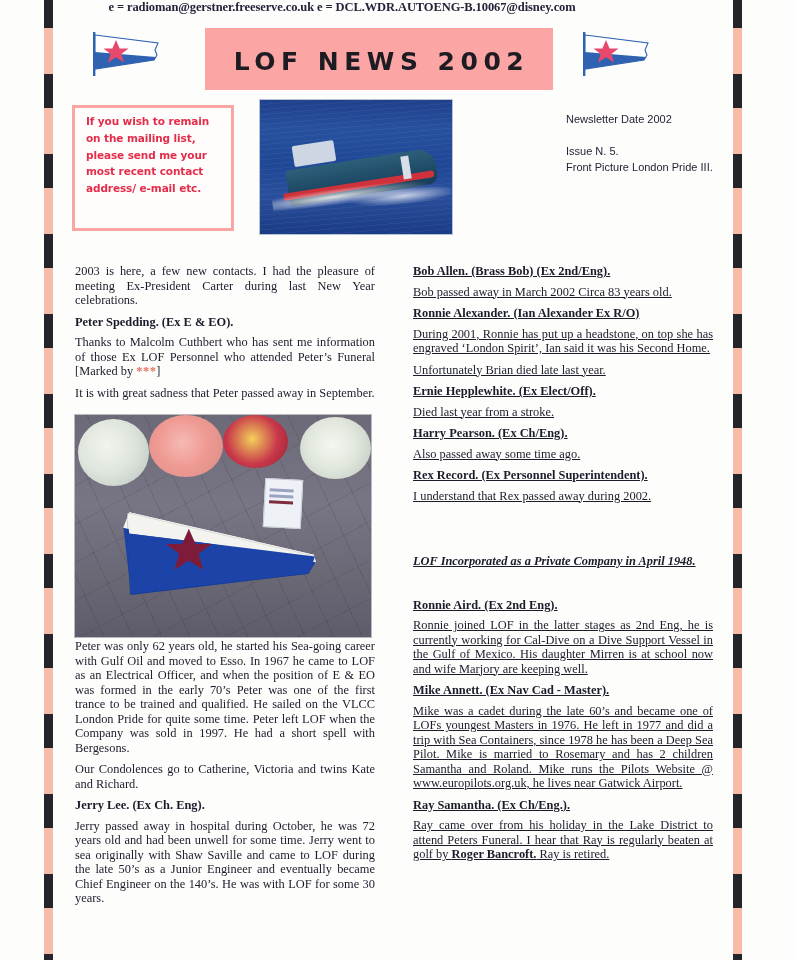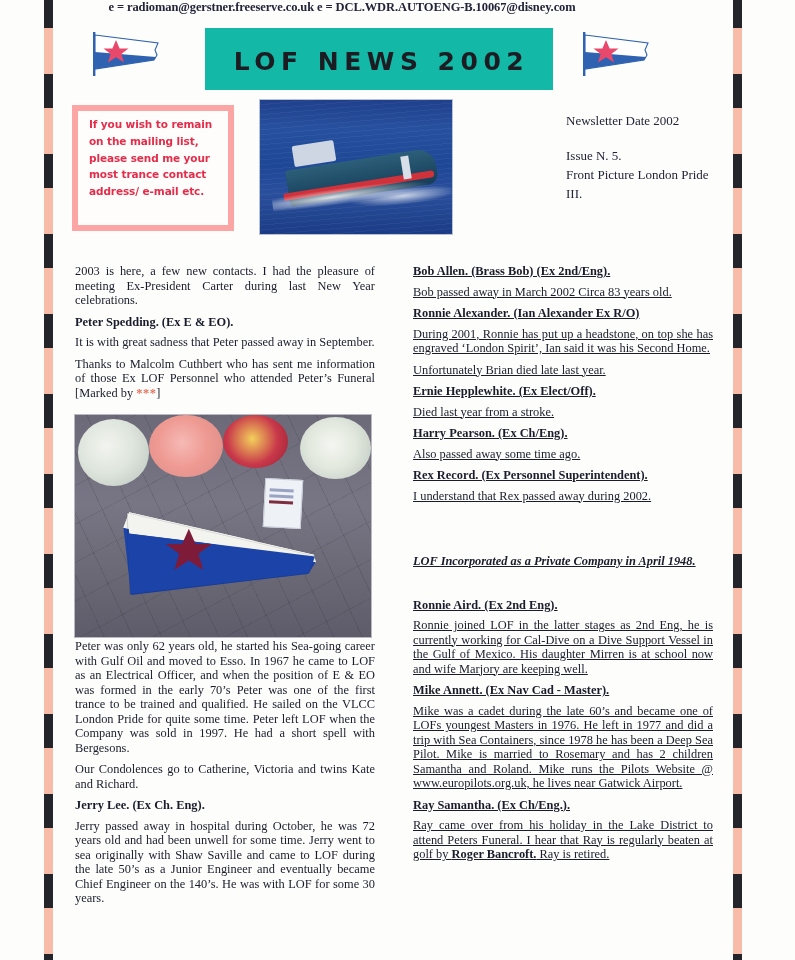--- a/index.html
+++ b/index.html
@@ -51,21 +51,21 @@
     color: #23243a;
     white-space: nowrap;
   }
 
   .title-banner {
     position: absolute;
     left: 205px;
     top: 28px;
     width: 348px;
     height: 62px;
-    background: #14b8a6;
+    background: #fca5a5;
     display: flex;
     align-items: center;
   }
   .title-banner span {
     display: block;
     width: 100%;
     text-align: center;
     font-family: "DejaVu Sans", sans-serif;
     font-weight: bold;
     font-size: 25px;
@@ -83,21 +83,21 @@
   .flag.left  { left: 88px; top: 28px; }
   .flag.right { left: 578px; top: 28px; }
 
   
   .notice-box {
     position: absolute;
     left: 72px;
     top: 105px;
     width: 162px;
     height: 126px;
-    border: 6px solid #fca5a5;
+    border: 3px solid #fca5a5;
     background: #fffdfc;
     padding: 8px 9px 0 11px;
     box-sizing: border-box;
   }
   .notice-box p {
     margin: 0 0 5.5px 0;
     font-family: "DejaVu Sans", sans-serif;
     font-weight: bold;
     font-size: 10.5px;
     line-height: 1.08;
@@ -187,22 +187,22 @@
     background: radial-gradient(ellipse at 55% 40%, rgba(255,255,255,0.75) 0%, rgba(255,255,255,0.0) 65%);
     transform: rotate(-6deg);
   }
 
   
   .issue-info {
     position: absolute;
     left: 566px;
     top: 112px;
     width: 160px;
-    font-family: Liberation Serif, serif;
-    font-size: 13px;
+    font-family: Liberation Sans, sans-serif;
+    font-size: 11px;
     line-height: 1.45;
     color: #232436;
   }
   .issue-info .gap { height: 16px; }
 
   
   .col {
     position: absolute;
     top: 264px;
     width: 300px;
@@ -327,21 +327,21 @@
       <path d="M7 7 L70 15 L67 22 L69 27 L66 32 L7 41 Z" fill="#ffffff" stroke="#2f62b0" stroke-width="1.1"></path>
       <path d="M7 24 L68 29 L66 32 L7 41 Z" fill="#2f62b0"></path>
       <polygon points="28,12 31.6,20.5 40.5,20.5 33.4,26 36,34.5 28,29.3 20,34.5 22.6,26 15.5,20.5 24.4,20.5" fill="#e8486b"></polygon>
     </svg>
   </div>
 
   <div class="notice-box">
     <p>If you wish to remain</p>
     <p>on the mailing list,</p>
     <p>please send me your</p>
-    <p>most trance contact</p>
+    <p>most recent contact</p>
     <p>address/ e-mail etc.</p>
   </div>
 
   <div class="front-photo">
     <div class="sea"></div>
     <div class="ship-hull"></div>
     <div class="ship-boot"></div>
     <div class="ship-super"></div>
     <div class="ship-mast"></div>
     <div class="ship-wake"></div>
@@ -370,23 +370,23 @@
       <path d="M10 19 L205 64 L12 40 Z" fill="#f3f4f0"></path>
       <path d="M10 40 L205 64 L199 81 L13 103 Z" fill="#1c44a8"></path>
       <polygon points="74,35 81,51 98,51 84,61 89,78 74,68 59,78 64,61 50,51 67,51" fill="#7d1b38"></polygon>
     </svg>
   </div>
 
   <div class="col left">
     <p>2003 is here, a few new contacts.  I had the pleasure of meeting Ex-President Carter during last New Year celebrations.</p>
 
     <p class="name">Peter Spedding. (Ex E &amp; EO).</p>
+    <p class="last-line"><span>Thanks to Malcolm Cuthbert who has sent me information of those Ex LOF Personnel who attended Peter’s Funeral [Marked by </span><span class="stars">***</span><span>]</span></p>
+
     <p class="last-line">It is with great sadness that Peter passed away in September.</p>
-
-    <p class="last-line"><span>Thanks to Malcolm Cuthbert who has sent me information of those Ex LOF Personnel who attended Peter’s Funeral [Marked by </span><span class="stars">***</span><span>]</span></p>
 
     <div style="height:232px"></div>
 
     <p class="last-line">Peter was only 62 years old, he started his Sea-going career with Gulf Oil and moved to Esso. In 1967 he came to LOF as an Electrical Officer, and when the position of E &amp; EO was formed in the early 70’s Peter was one of the first trance to be trained and qualified. He sailed on the VLCC London Pride for quite some time. Peter left LOF when the Company was sold in 1997. He had a short spell with Bergesons.</p>
     <p class="last-line">Our Condolences go to Catherine, Victoria and twins Kate and Richard.</p>
 
     <p class="name">Jerry Lee. (Ex Ch. Eng).</p>
     <p class="last-line">Jerry passed away in hospital during October, he was 72 years old and had been unwell for some time. Jerry went to sea originally with Shaw Saville and came to LOF during the late 50’s as a Junior Engineer and eventually became Chief Engineer on the 140’s. He was with LOF for some 30 years.</p>
   </div>
 

